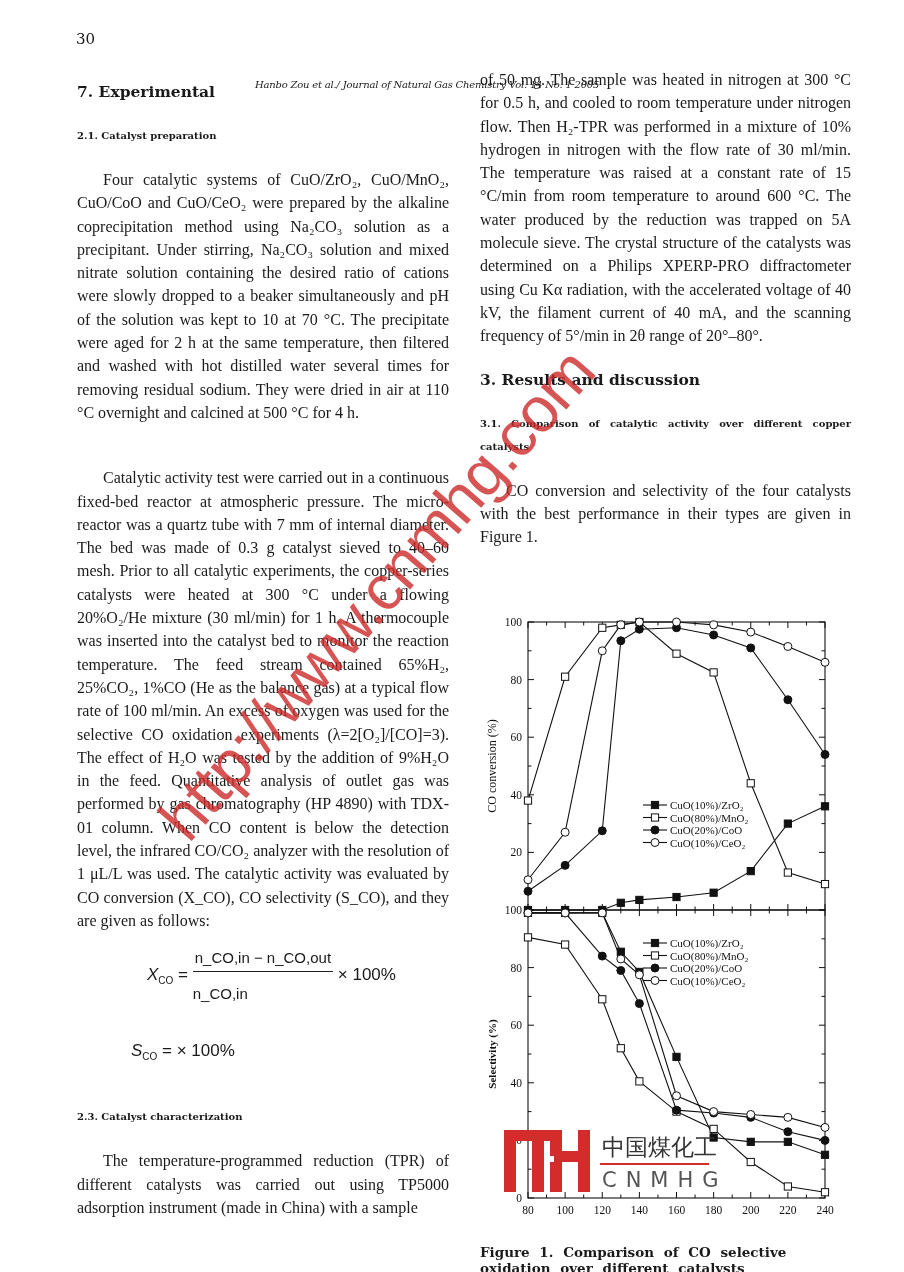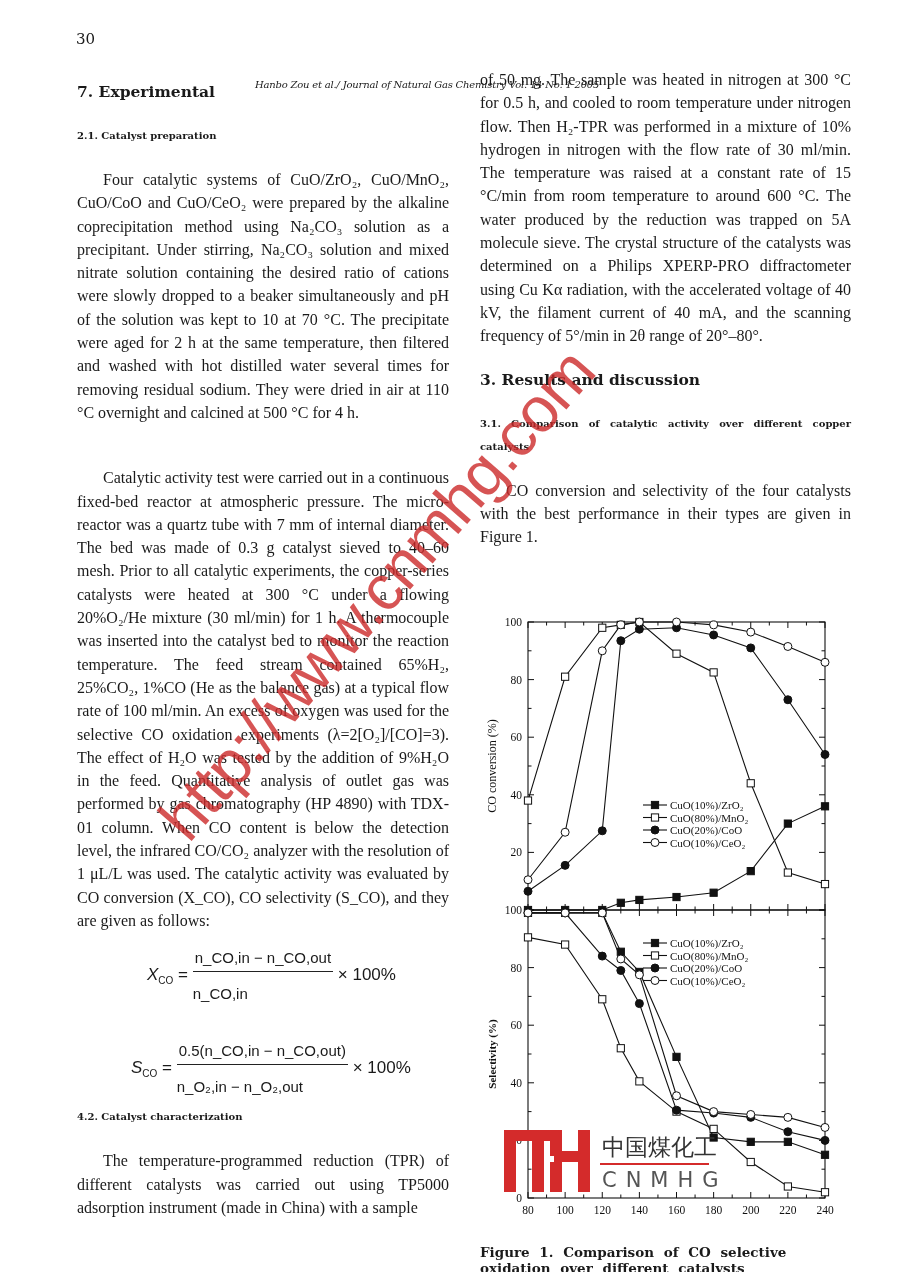--- a/index.html
+++ b/index.html
@@ -49,28 +49,24 @@
     <i>X</i><sub>CO</sub> =
     <span class="frac">
       <span class="num">n_CO,in − n_CO,out</span>
       <span class="den">n_CO,in</span>
     </span>
     <span>× 100%</span>
   </div>
   <div style="height:8px"></div>
   <div class="formula" style="padding-left:54px;margin-top:33px;">
     <i>S</i><sub>CO</sub> =
-    <span class="frac">
-      <span class="num">0.5(n_CO,in − n_CO,out)</span>
-      <span class="den">n_O₂,in − n_O₂,out</span>
-    </span>
     <span>× 100%</span>
   </div>
   <div style="height:14px"></div>
-  <h3>4.2. Catalyst characterization</h3>
+  <h3>2.3. Catalyst characterization</h3>
   <div class="gap1"></div>
   <p>The temperature-programmed reduction (TPR) of different catalysts was carried out using TP5000 adsorption instrument (made in China) with a sample</p>
 </div>
 
 <div class="col right">
   <p style="text-indent:0">of 50 mg. The sample was heated in nitrogen at 300 °C for 0.5 h, and cooled to room temperature under nitrogen flow. Then H₂-TPR was performed in a mixture of 10% hydrogen in nitrogen with the flow rate of 30 ml/min. The temperature was raised at a constant rate of 15 °C/min from room temperature to around 600 °C. The water produced by the reduction was trapped on 5A molecule sieve. The crystal structure of the catalysts was determined on a Philips XPERP-PRO diffractometer using Cu Kα radiation, with the accelerated voltage of 40 kV, the filament current of 40 mA, and the scanning frequency of 5°/min in 2θ range of 20°–80°.</p>
   <div class="gap2"></div>
   <h2>3. Results and discussion</h2>
   <div class="gap1"></div>
   <h3 style="text-align:justify;word-spacing:6px">3.1.  Comparison of catalytic activity over different copper catalysts</h3>

